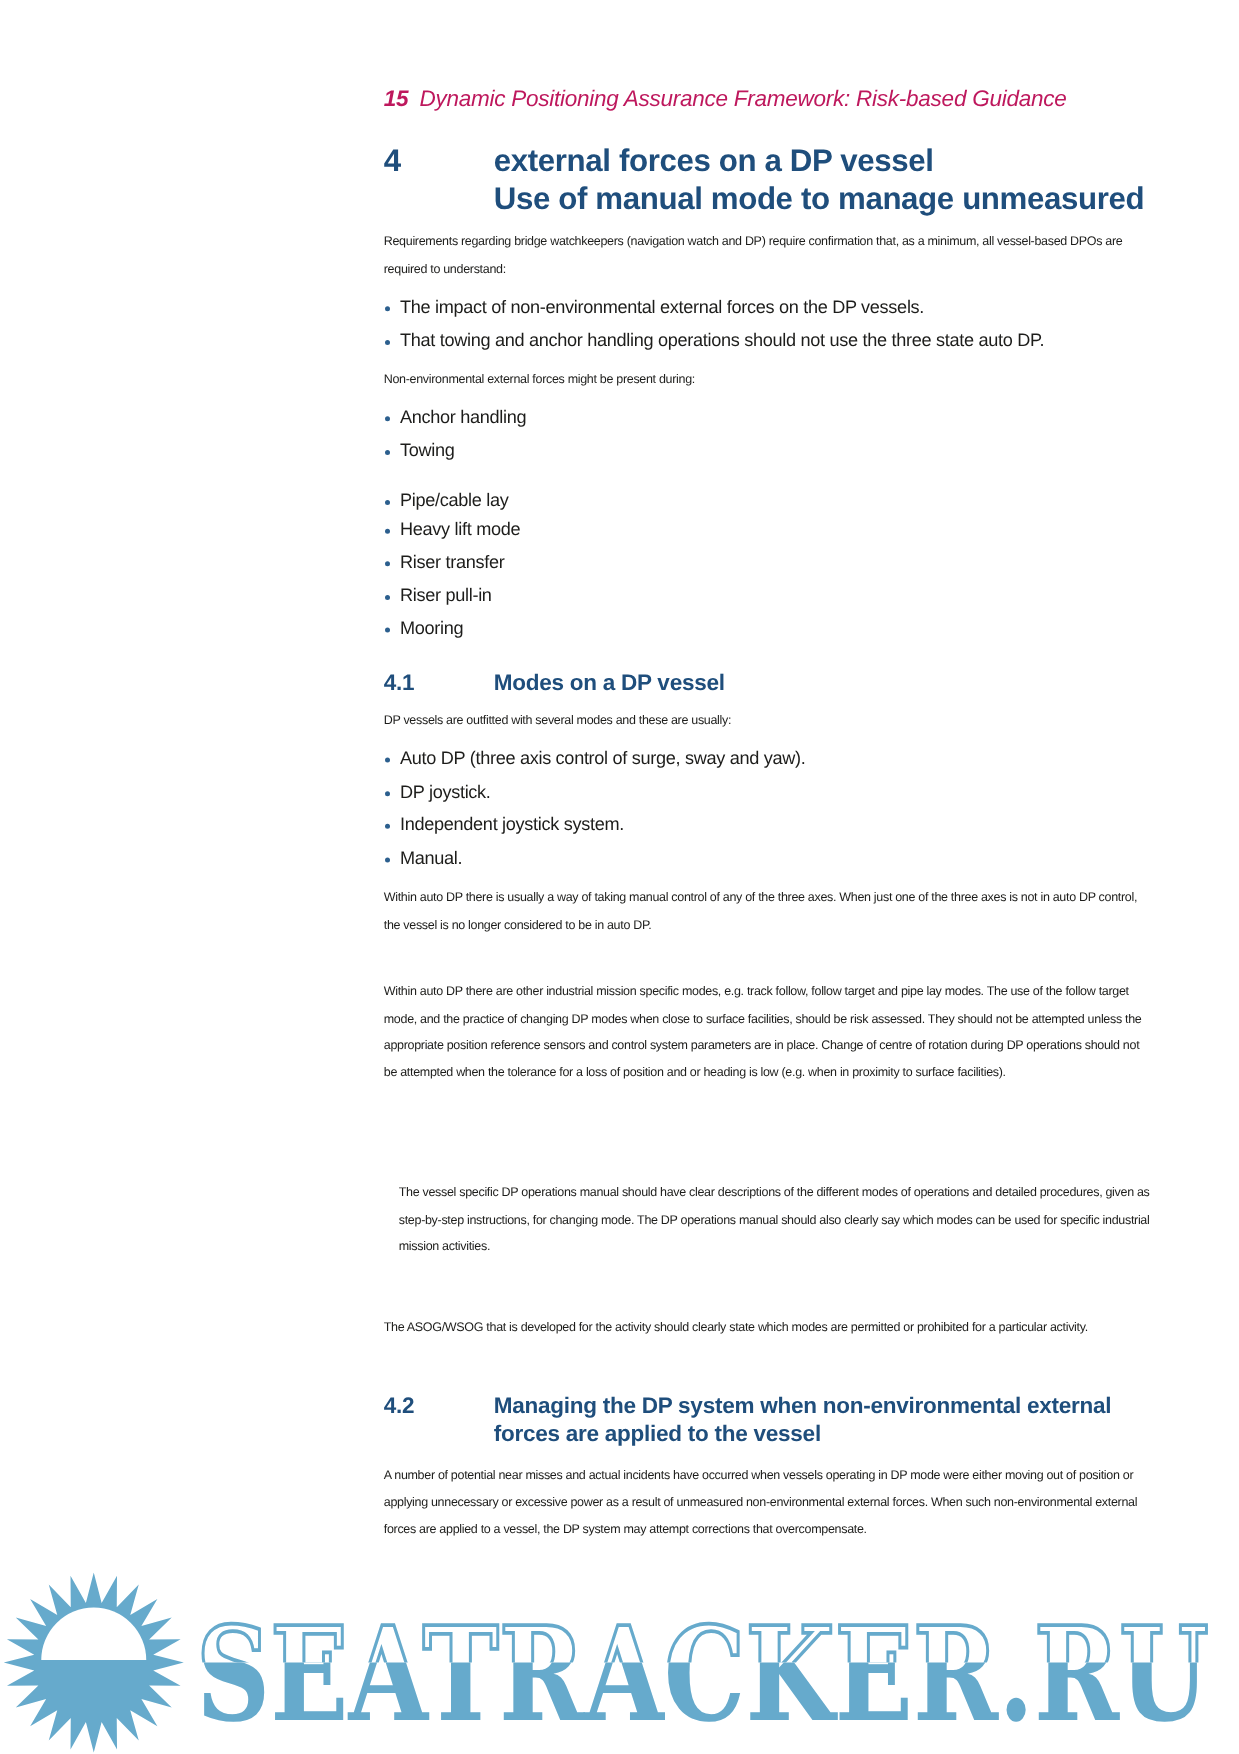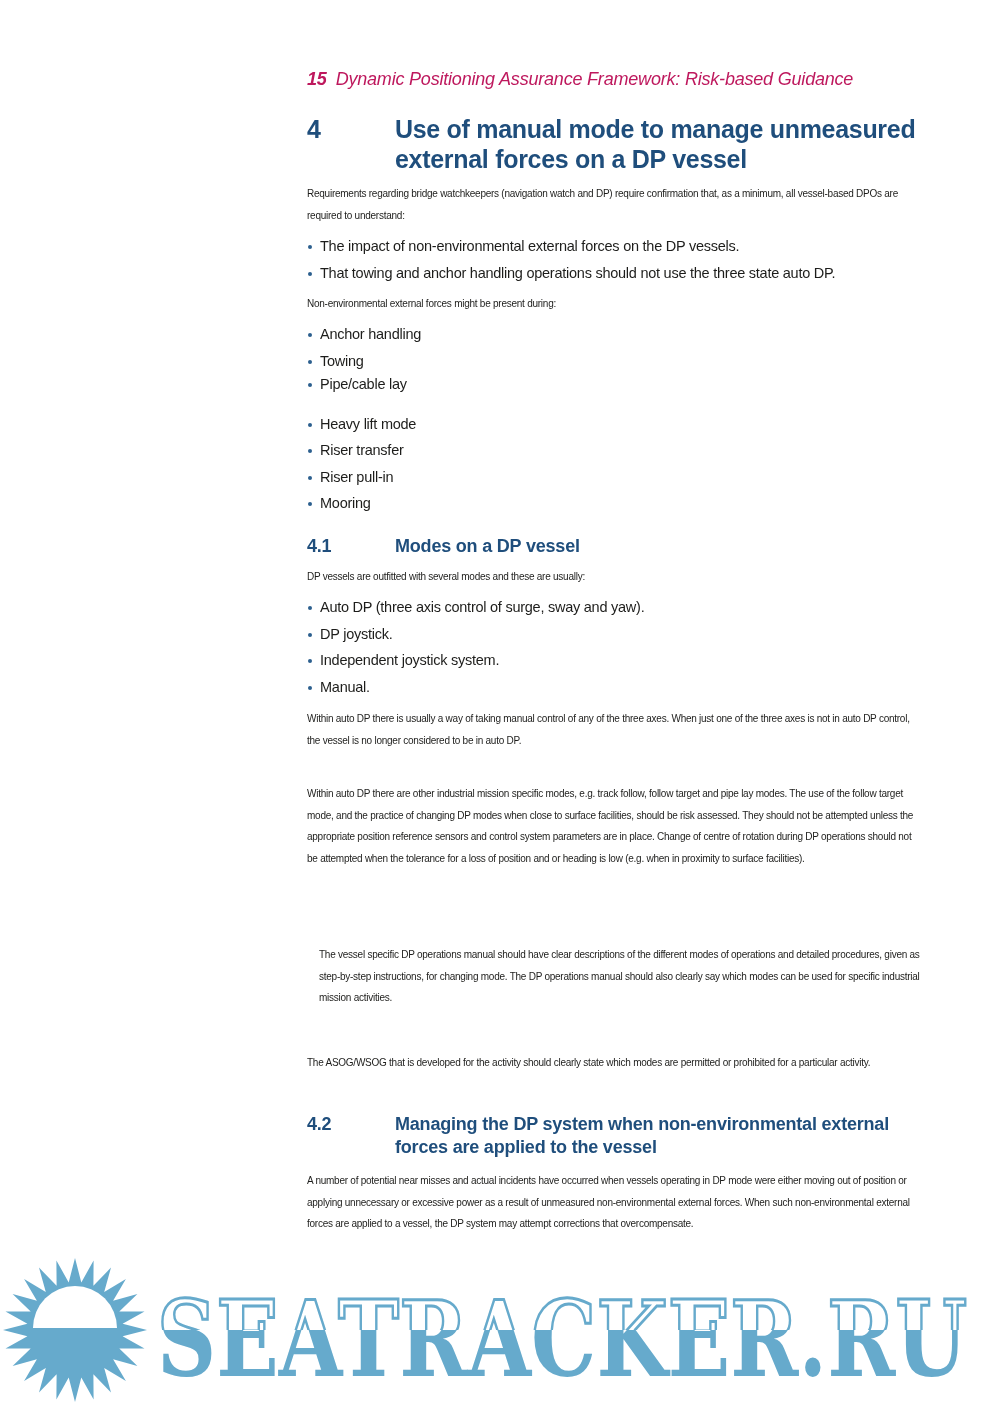--- a/index.html
+++ b/index.html
@@ -26,38 +26,38 @@
 <body>
 
 <div class="page">
 
   <div class="running-head">
     <span class="pnum">15</span><span>Dynamic Positioning Assurance Framework: Risk-based Guidance</span>
   </div>
 
   <div class="h1">
     <span class="num">4</span>
+    <span class="txt">external forces on a DP vessel</span>
     <span class="txt">Use of manual mode to manage unmeasured</span>
-    <span class="txt">external forces on a DP vessel</span>
   </div>
 
   <p class="para" style="top:183px;">Requirements regarding bridge watchkeepers (navigation watch and DP) require confirmation that, as a minimum, all vessel-based DPOs are required to understand:</p>
 
   <ul class="bullets" style="top:236px;">
     <li><span class="dot"></span><span>The impact of non-environmental external forces on the DP vessels.</span></li>
     <li style="margin-top:6px;"><span class="dot"></span><span>That towing and anchor handling operations should not use the three state auto DP.</span></li>
   </ul>
 
   <p class="para" style="top:293px;">Non-environmental external forces might be present during:</p>
 
   <ul class="bullets" style="top:324px;">
     <li><span class="dot"></span><span>Anchor handling</span></li>
     <li style="margin-top:5.5px;"><span class="dot"></span><span>Towing</span></li>
-    <li style="margin-top:2px;"><span class="dot"></span><span>Pipe/cable lay</span></li>
-    <li style="margin-top:19px;"><span class="dot"></span><span>Heavy lift mode</span></li>
+    <li style="margin-top:19px;"><span class="dot"></span><span>Pipe/cable lay</span></li>
+    <li style="margin-top:2px;"><span class="dot"></span><span>Heavy lift mode</span></li>
     <li style="margin-top:5.5px;"><span class="dot"></span><span>Riser transfer</span></li>
     <li style="margin-top:5.5px;"><span class="dot"></span><span>Riser pull-in</span></li>
     <li style="margin-top:5.5px;"><span class="dot"></span><span>Mooring</span></li>
   </ul>
 
   <div class="h2" style="top:535px;">
     <span class="num">4.1</span>
     <span class="txt">Modes on a DP vessel</span>
   </div>
 

